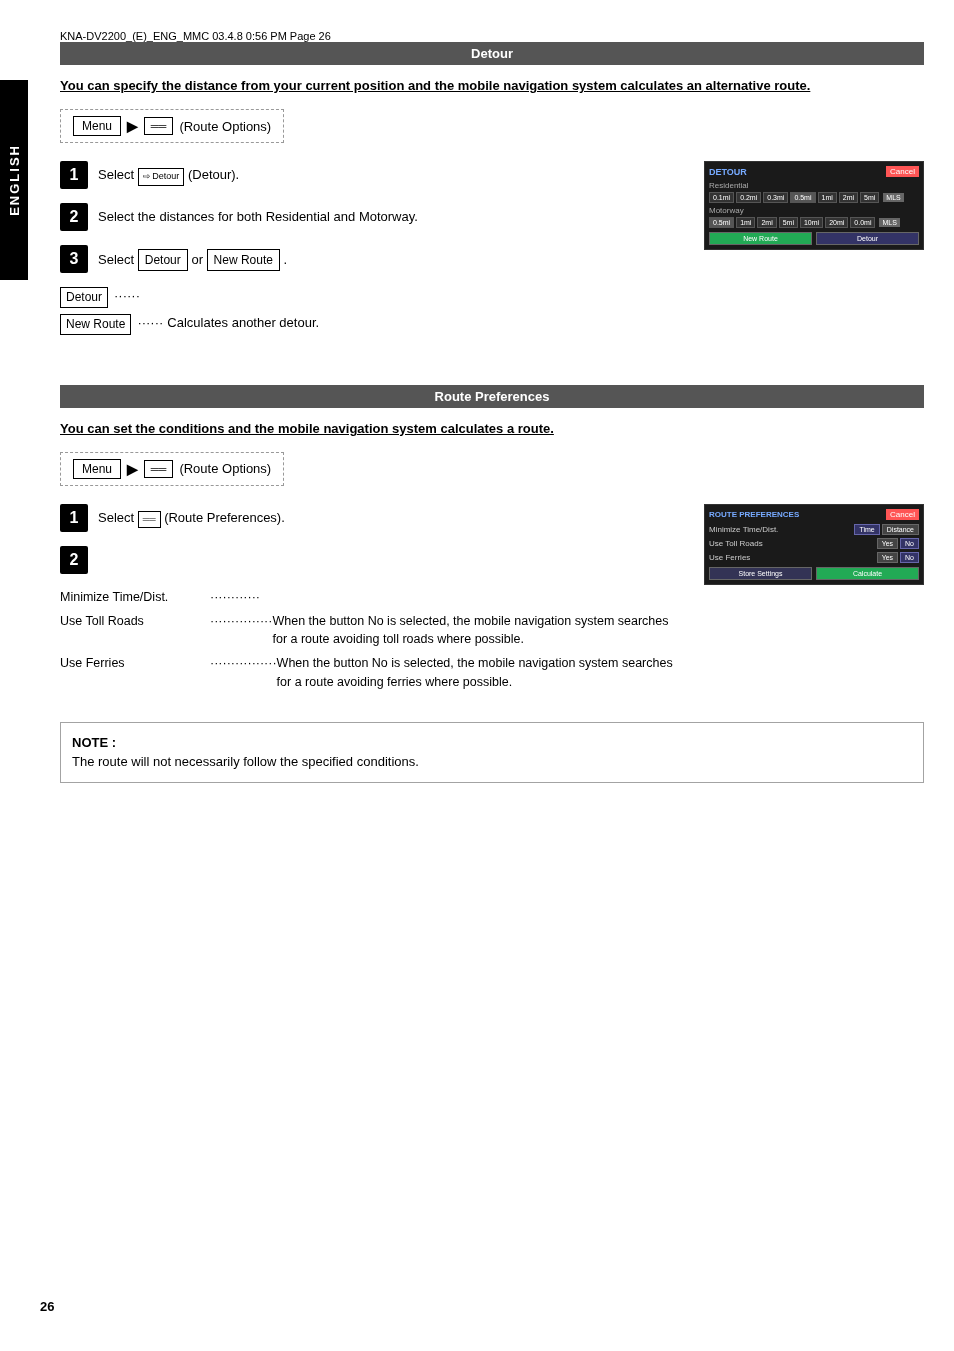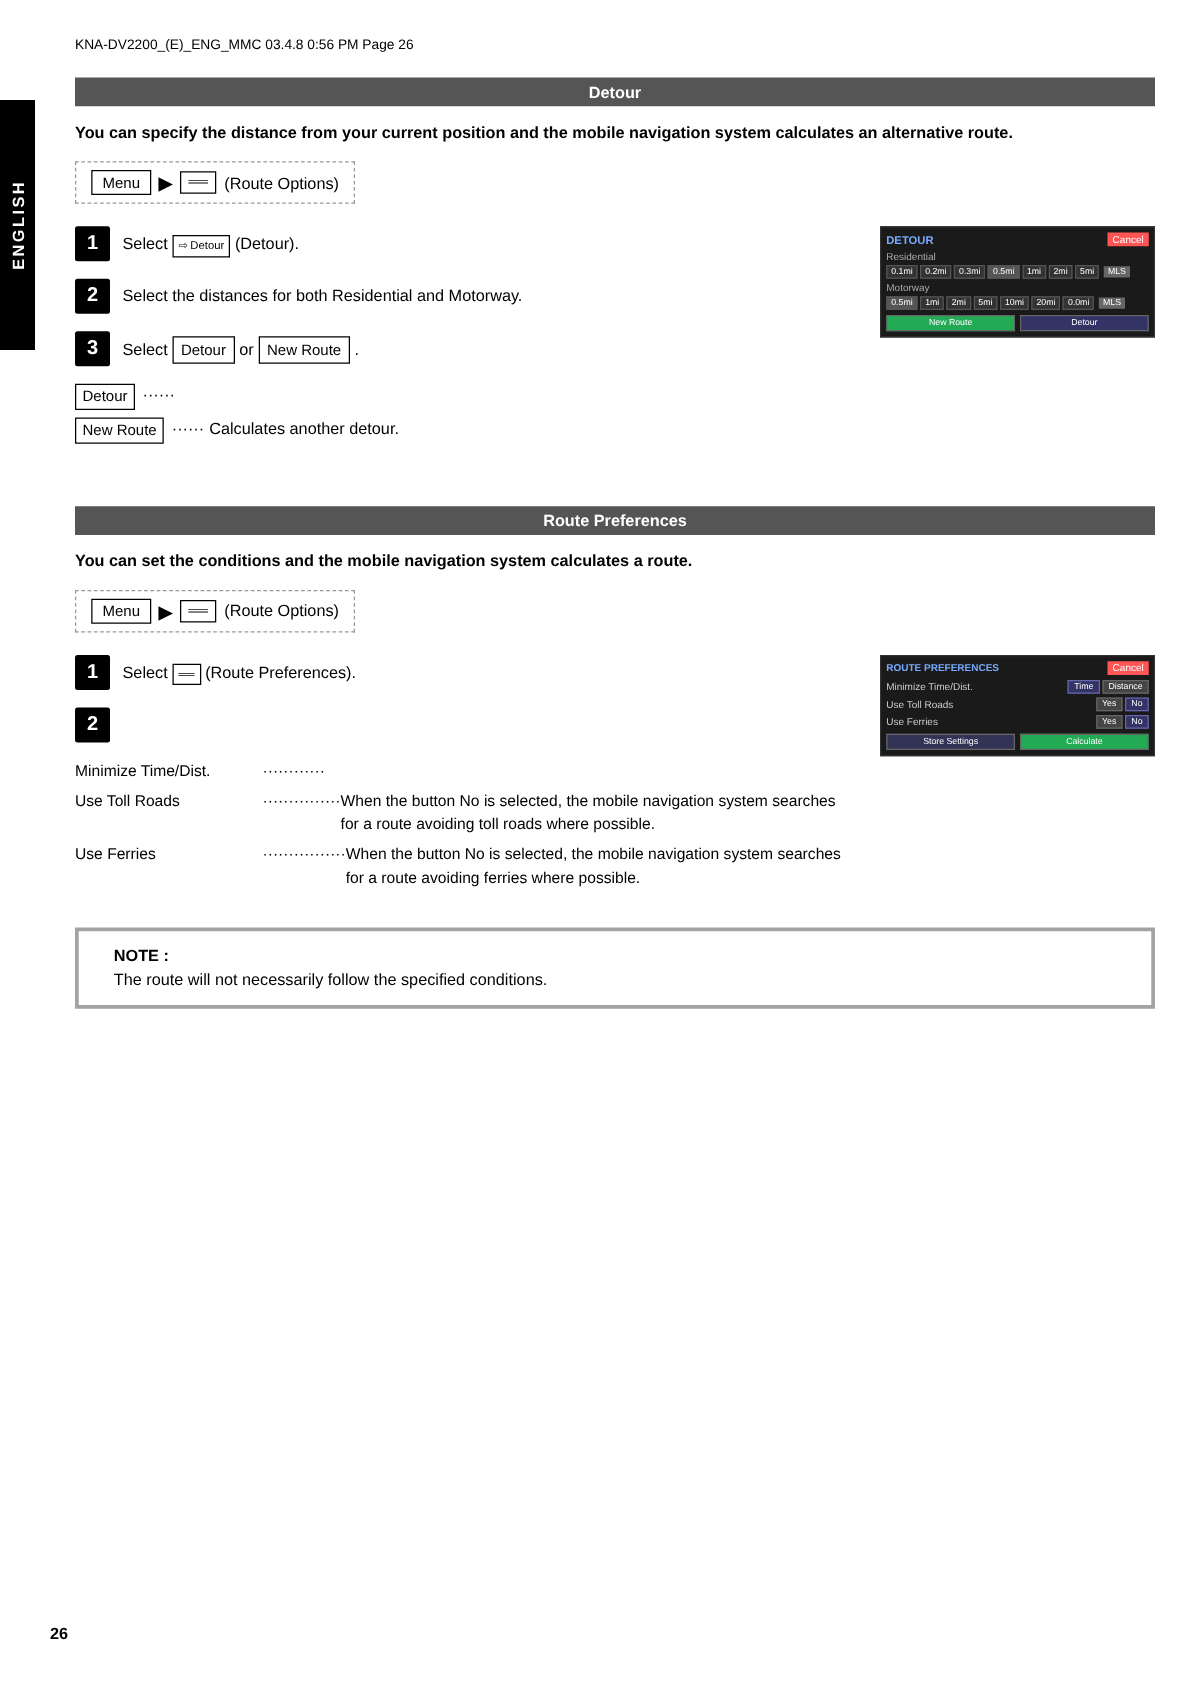--- a/index.html
+++ b/index.html
@@ -48,20 +48,21 @@
       font-size: 13px;
       font-weight: bold;
       margin-bottom: 12px;
     }
 
     .section-intro {
       font-size: 13px;
       font-weight: bold;
       margin-bottom: 14px;
       line-height: 1.4;
+      text-decoration: underline;
     }
 
     
     .menu-bar {
       border: 1px dashed #999;
       display: inline-flex;
       align-items: center;
       padding: 6px 12px;
       gap: 6px;
       margin-bottom: 18px;
@@ -275,22 +276,22 @@
     }
 
     
     .section-gap {
       margin-top: 30px;
       margin-bottom: 0;
     }
 
     
     .note-box {
-      border: 3px solid #a3a3a3;
-      padding: 10px 28px;
+      border: 1px solid #a3a3a3;
+      padding: 10px 11px;
       margin-top: 20px;
       font-size: 13px;
       line-height: 1.5;
     }
     .note-title {
       font-weight: bold;
     }
 
     
     .page-number {
@@ -298,21 +299,20 @@
       bottom: 37px;
       left: 40px;
       font-size: 13px;
       font-weight: bold;
     }
 
     
     .doc-meta {
       font-size: 11px;
       color: #000;
-      margin-bottom: 20px;
       padding-top: 10px;
     }
 
     
     .desc-multi {
       margin-bottom: 10px;
     }
   </style>
 </head>
 <body>

